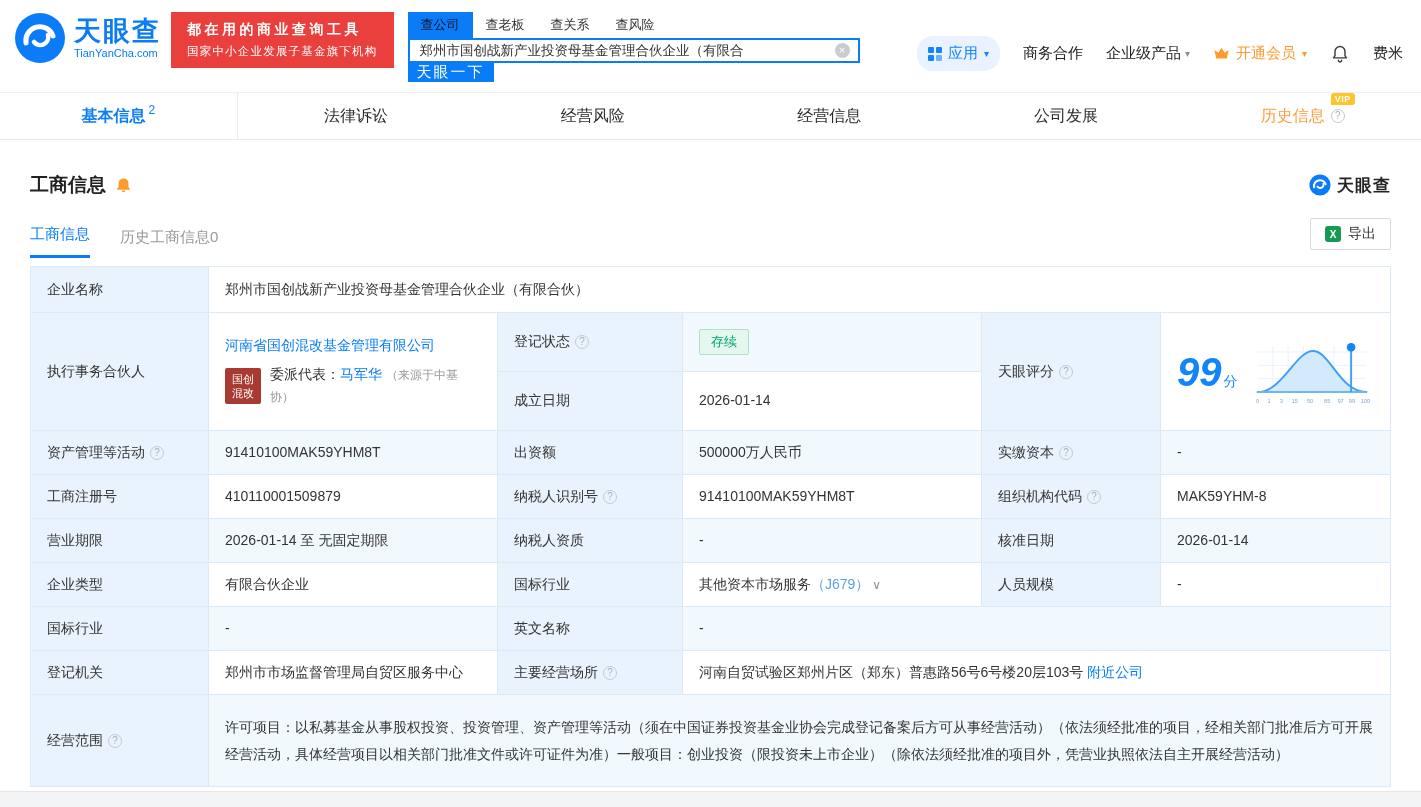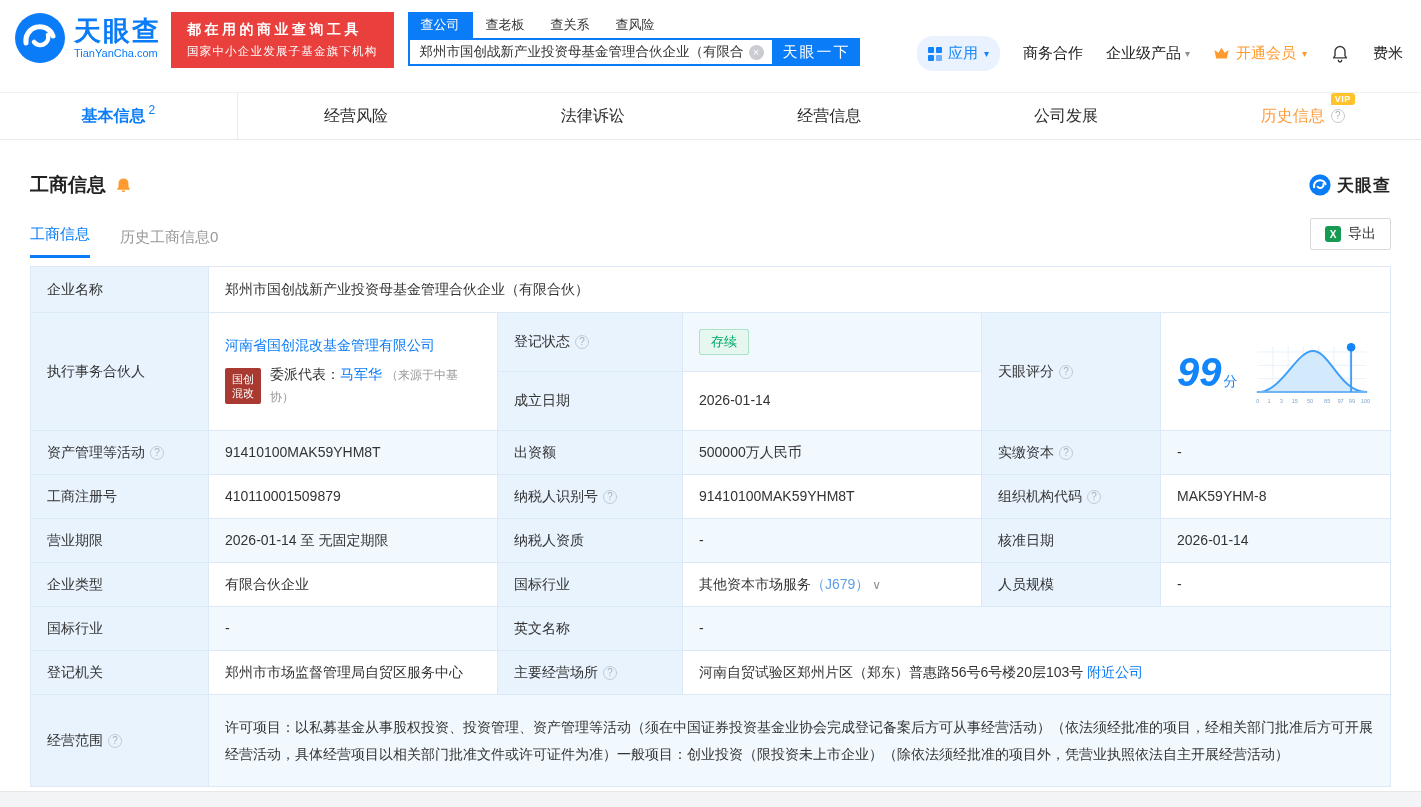--- a/index.html
+++ b/index.html
@@ -11,22 +11,22 @@
 .header { display:flex; align-items:flex-start; padding:12px 18px 0 14px; height:92px; background:#fff; }
 .logo { display:flex; align-items:center; gap:8px; cursor:pointer; }
 .logo-text .cn { font-size:27px; font-weight:bold; color:#0a7cf8; letter-spacing:2px; line-height:1.1; }
 .logo-text .en { font-size:11px; color:#0a7cf8; }
 .slogan { margin-left:10px; background:#e9403d; color:#fff; padding:9px 16px; }
 .slogan .l1 { font-size:14px; font-weight:bold; letter-spacing:3.5px; }
 .slogan .l2 { font-size:11.5px; letter-spacing:1.2px; margin-top:5px; }
 .search-area { margin-left:14px; width:452px; }
 .search-tabs { display:flex; }
 .search-tab { font-size:13px; padding:4px 13px; cursor:pointer; color:#333; }
-.search-tab.active { background:#0a7cf8; color:#ffffff; }
-.search-row { display:flex; height:28px; }
+.search-tab.active { background:#0a7cf8; color:#0f172a; }
+.search-row { display:flex; height:44px;flex-direction:column; }
 .search-box { flex:1; border:2px solid #0a7cf8; background:#fff; display:flex; align-items:center; padding:0 8px 0 10px; }
 .search-input { border:none; outline:none; flex:1; font-size:13.5px; color:#333; font-family:inherit; background:transparent; }
 .clear-btn { width:15px; height:15px; min-width:15px; border-radius:50%; background:#c9ccd1; color:#fff; font-size:11px; line-height:15px; text-align:center; cursor:pointer; }
 .search-btn { width:86px; background:#0a7cf8; color:#fff; font-size:15px; border:none; cursor:pointer; letter-spacing:2px; font-family:inherit; }
 .header-right { margin-left:auto; display:flex; align-items:center; gap:23px; margin-top:24px; white-space:nowrap; }
 .apps { display:flex; align-items:center; gap:6px; background:#e9f2fe; color:#1285fa; padding:8px 11px; border-radius:16px; font-size:15px; cursor:pointer; }
 .caret { font-size:10px; }
 .caret.gray { color:#8a9097; }
 .menu-item { font-size:15px; color:#222; cursor:pointer; display:flex; align-items:center; gap:4px; }
 .vip-link { color:#ff9a2e; display:flex; gap:6px; align-items:center; font-size:15px; cursor:pointer; }
@@ -154,24 +154,24 @@
     <div class="user-name">费米</div>
   </div>
 </div>
 
 <div class="navbar">
   <div class="nav-tab active">
     <span>基本信息</span>
     <span class="nav-count">2</span>
   </div>
   <div class="nav-tab">
+    <span>法律诉讼</span>
+  </div>
+  <div class="nav-tab">
     <span>经营风险</span>
-  </div>
-  <div class="nav-tab">
-    <span>法律诉讼</span>
   </div>
   <div class="nav-tab">
     <span>经营信息</span>
   </div>
   <div class="nav-tab">
     <span>公司发展</span>
   </div>
   <div class="nav-tab history">
     <span class="tab-inner">
       <span>历史信息</span>

